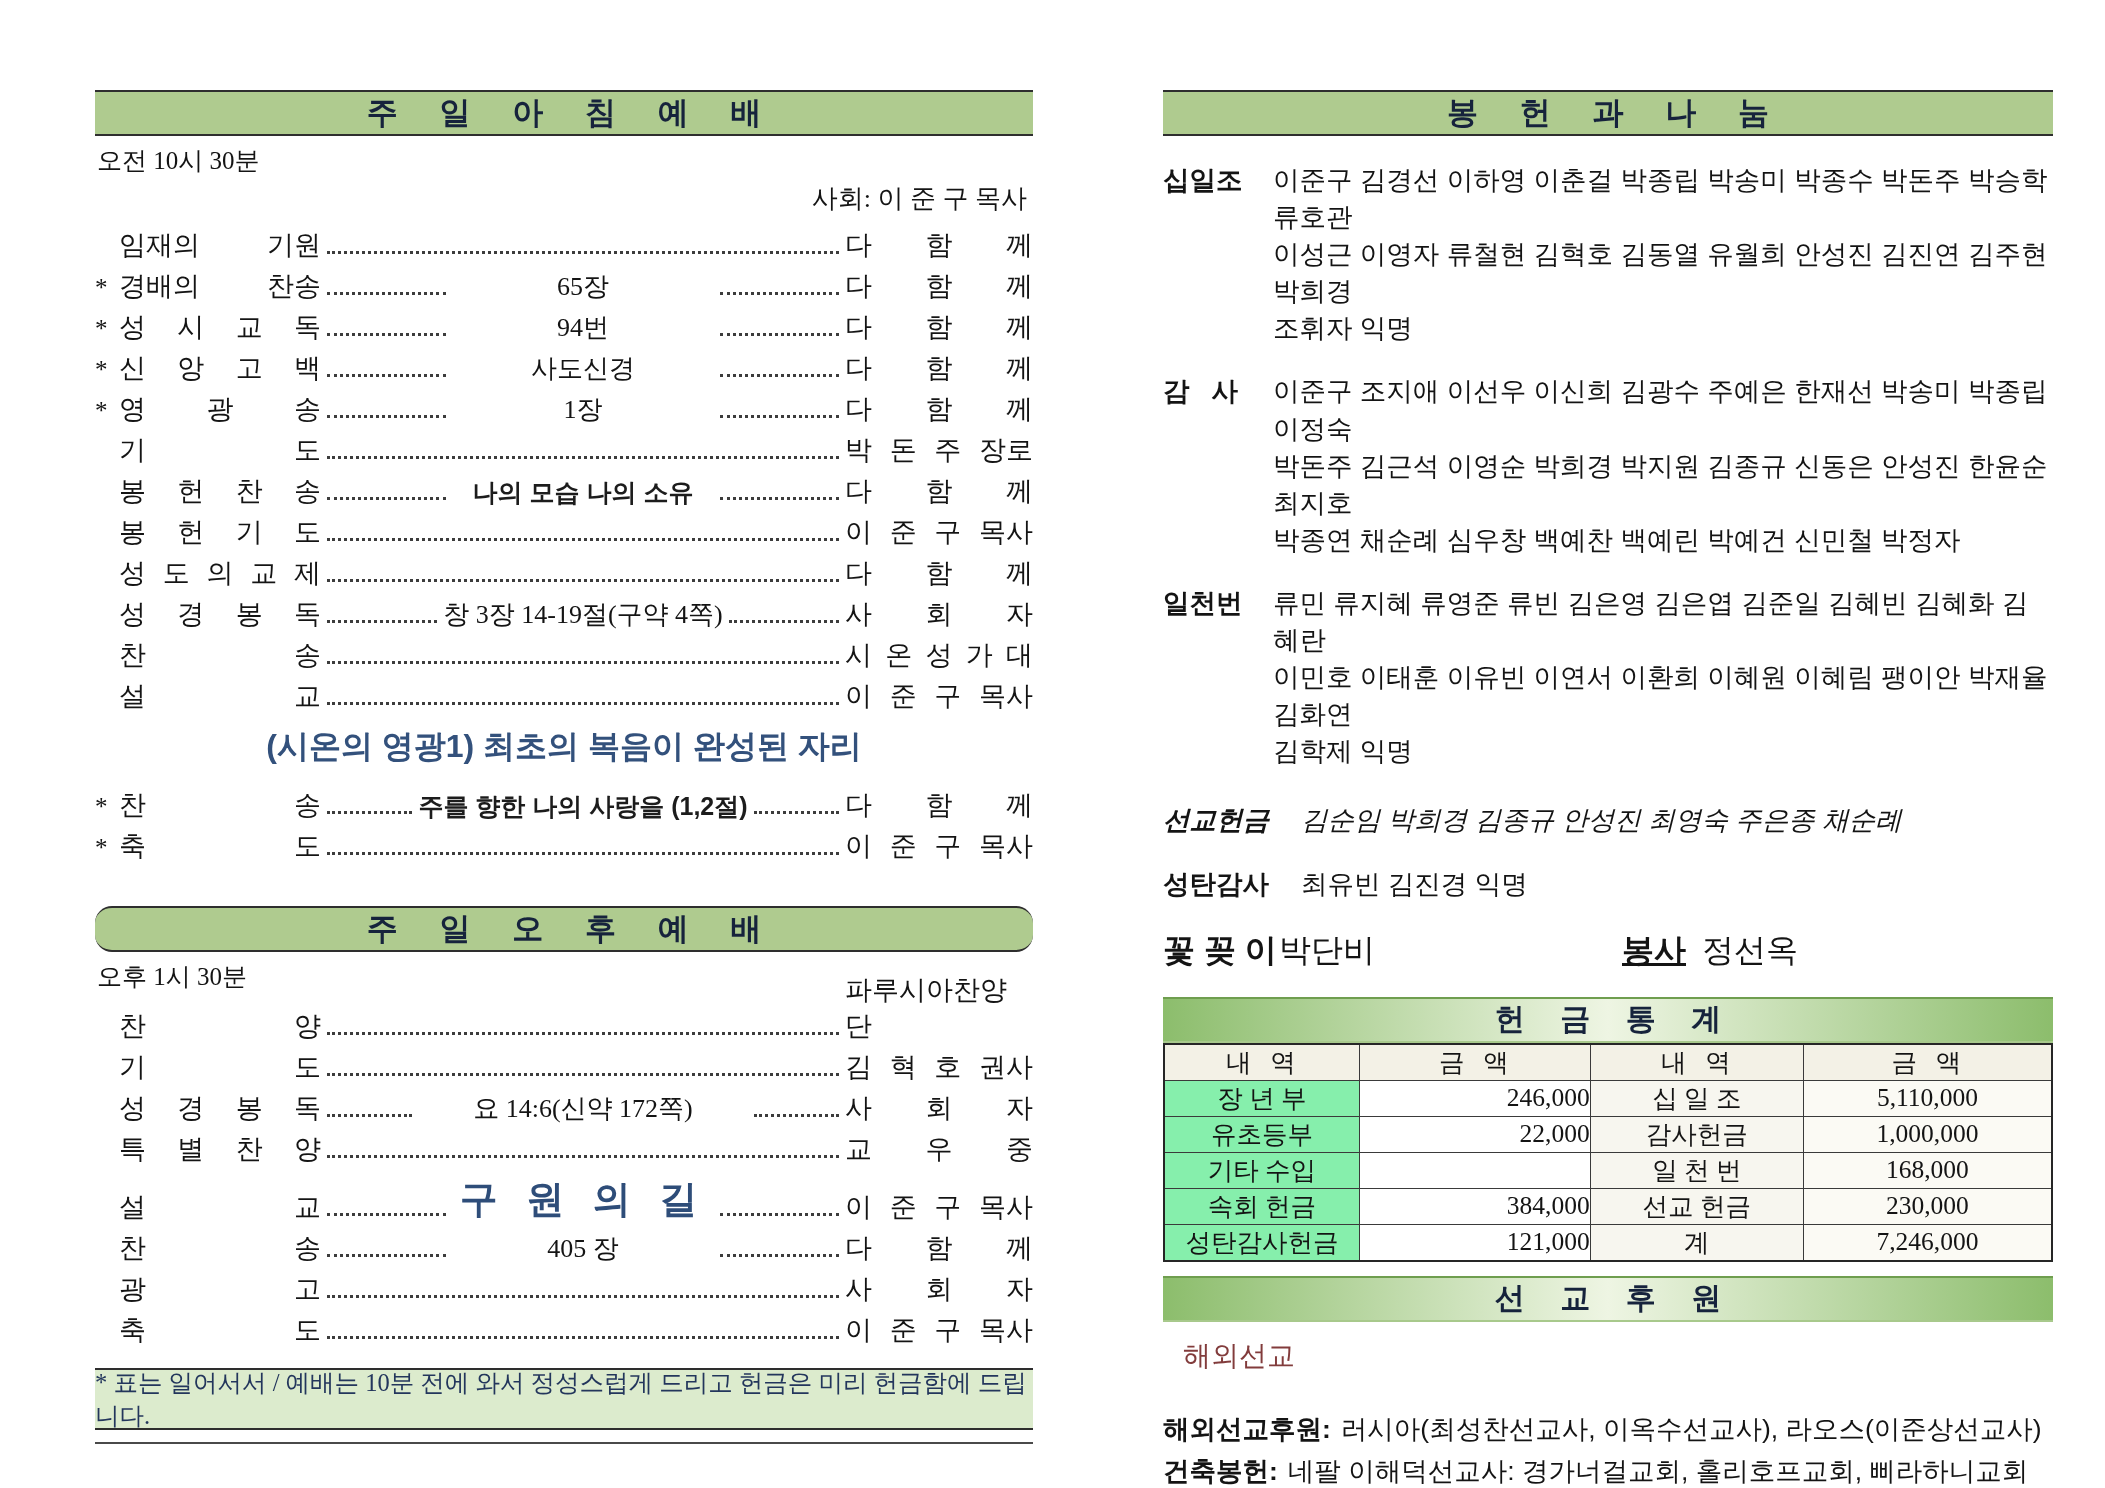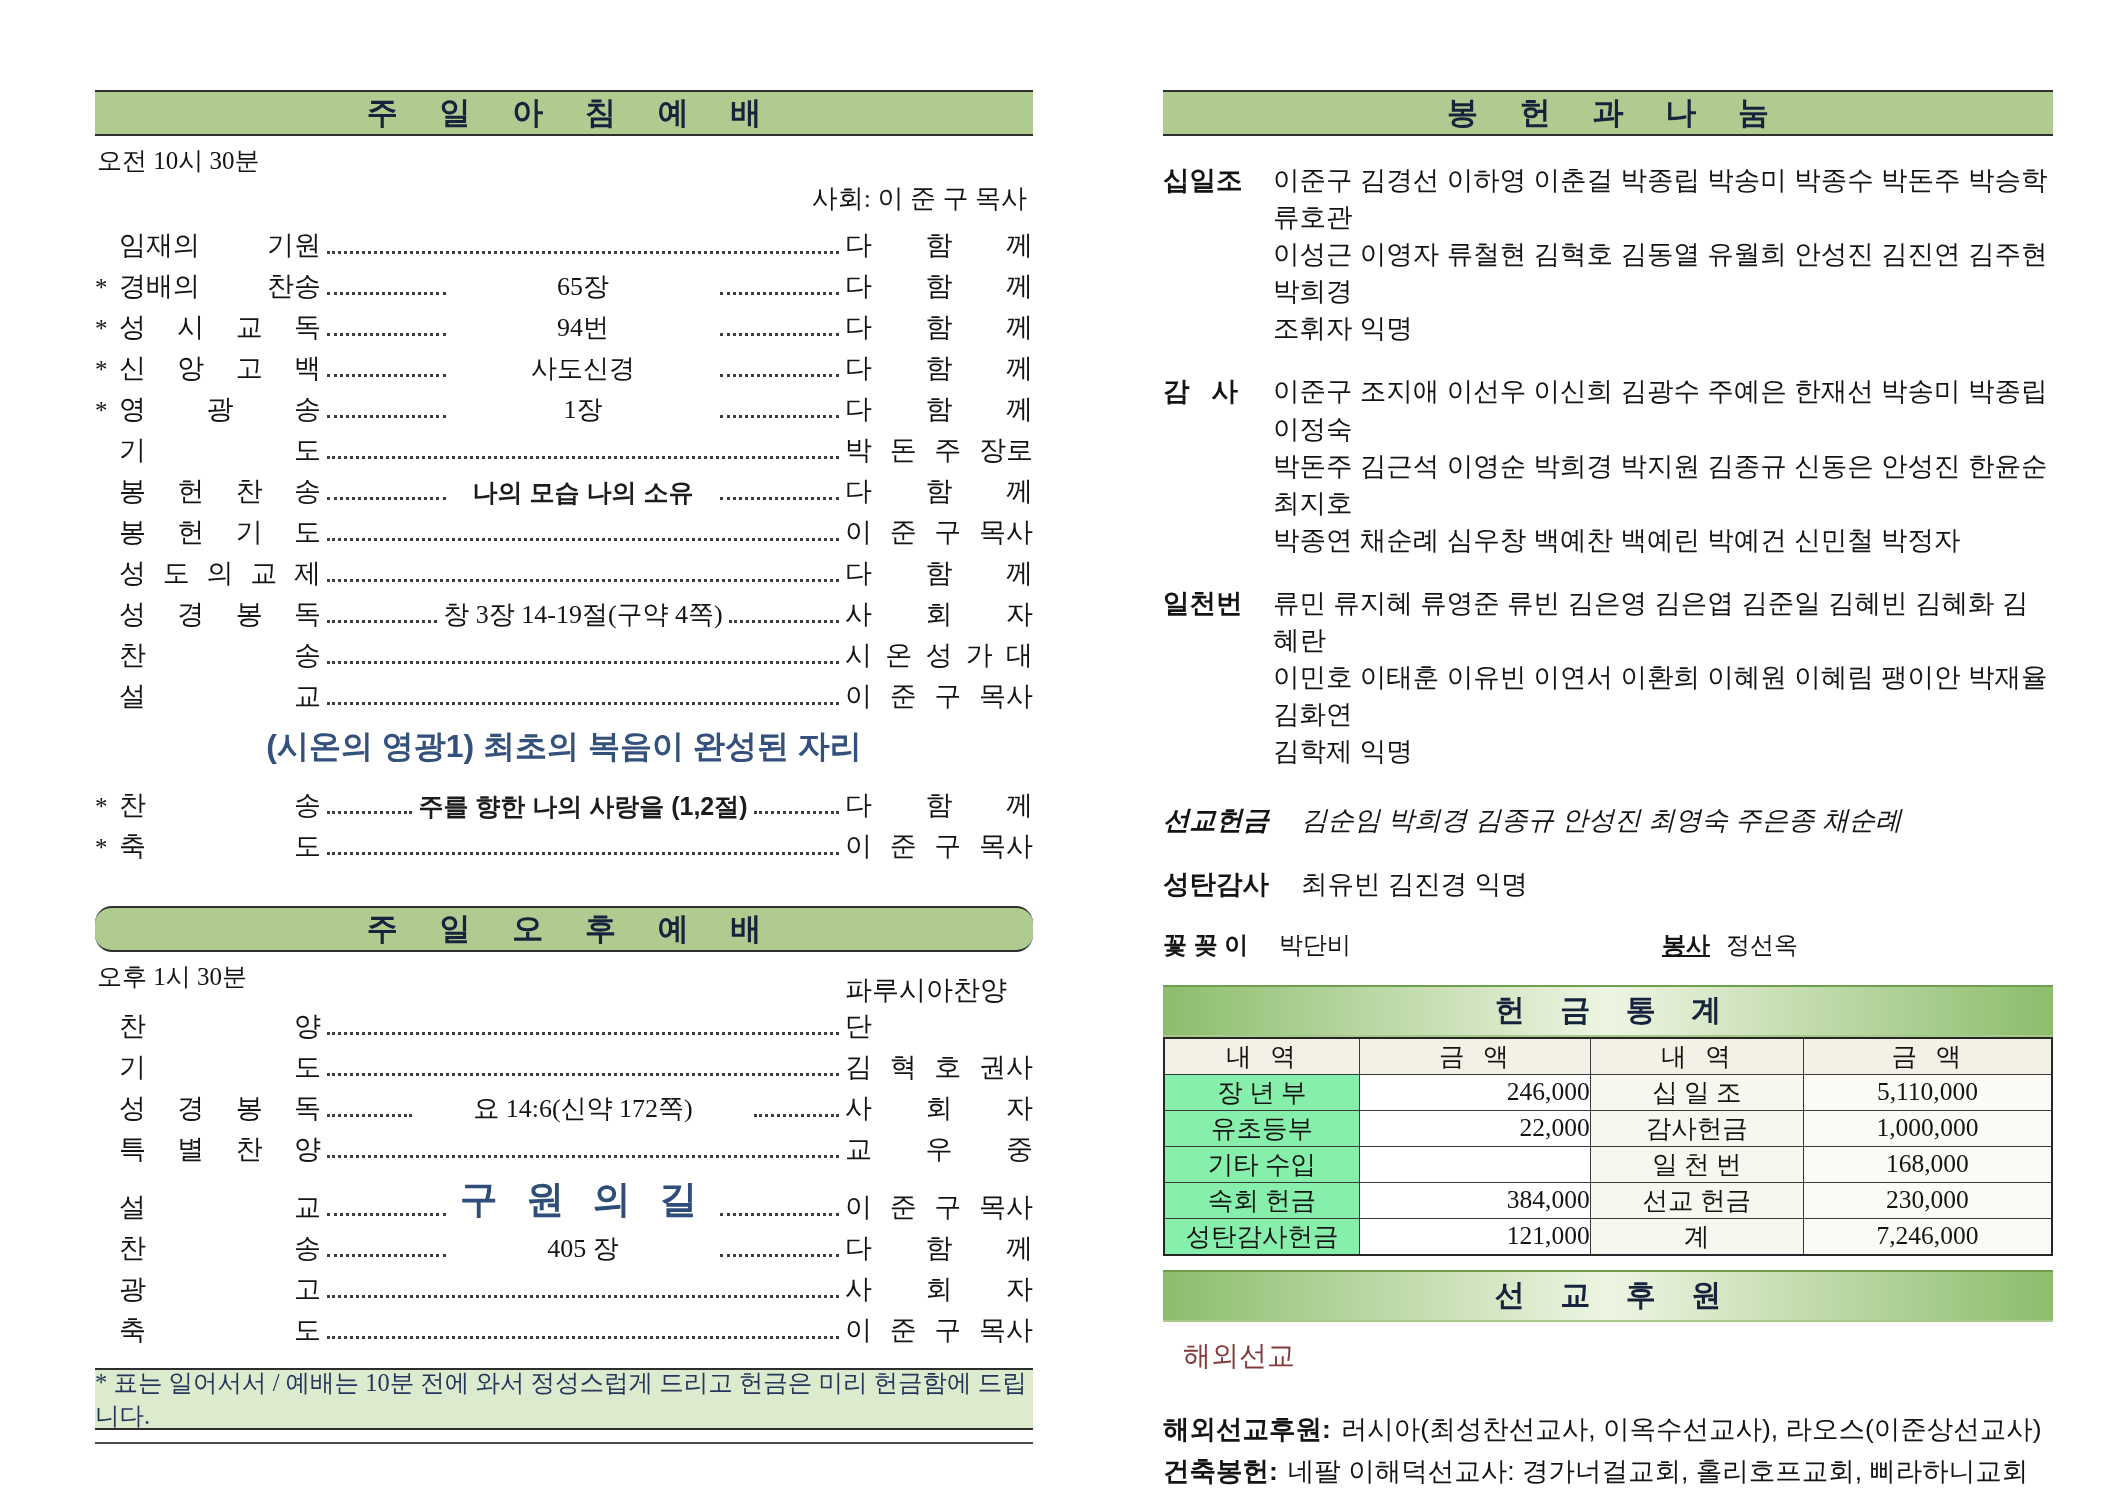--- a/index.html
+++ b/index.html
@@ -5,21 +5,21 @@
   html,body{margin:0;padding:0;background:#ffffff;}
   .sheet{position:relative;width:2105px;height:1488px;background:#fff;overflow:hidden;
          font-family:"Liberation Serif",serif;color:#141414;}
   .col-l{position:absolute;left:95px;top:90px;width:938px;}
   .col-r{position:absolute;left:1163px;top:90px;width:890px;}
 
   
   .gbar{height:46px;background:#afcb8f;border-top:2px solid #2e2e2e;border-bottom:2px solid #2e2e2e;
         display:flex;align-items:center;justify-content:center;
         font-weight:700;font-size:31px;letter-spacing:17px;color:#16233c;padding-left:17px;box-sizing:border-box;}
-  .gradbar{height:52px;background:linear-gradient(to right,#8cbd6c,#eef5e3 50%,#8cbd6c);
+  .gradbar{height:46px;background:linear-gradient(to right,#8cbd6c,#eef5e3 50%,#8cbd6c);
         border-top:2px solid #6f9e4f;border-bottom:2px solid #a8c98c;
         display:flex;align-items:center;justify-content:center;
         font-weight:700;font-size:30px;letter-spacing:14px;color:#16233c;padding-left:14px;box-sizing:border-box;}
 
   .time{font-size:25px;margin:8px 0 0 2px;}
   .presider{font-size:26px;text-align:right;margin:4px 6px 6px 0;}
 
   
   .lrow{display:flex;align-items:flex-end;height:41px;font-size:27px;}
   .lrow.tall{height:58px;}
@@ -36,21 +36,21 @@
   .footnote{margin-top:20px;background:#dcebcd;border-top:2px solid #2e2e2e;border-bottom:2px solid #2e2e2e;
         height:58px;display:flex;align-items:center;justify-content:center;
         font-size:24.5px;color:#23365c;}
   .dblrule{border-top:2px solid #4a4a4a;margin-top:12px;}
 
   
   .offer{display:flex;margin-top:26px;font-family:"Liberation Sans",sans-serif;font-size:26.5px;}
   .olabel{font-weight:700;width:102px;flex:none;white-space:pre;}
   .olabel.w4{width:130px;}
   .onames{flex:1;margin-left:8px;white-space:pre-line;line-height:1.4;}
-  .flower-row{display:flex;margin-top:26px;font-family:"Liberation Sans",sans-serif;font-size:24px;}
+  .flower-row{display:flex;margin-top:26px;font-family:"Liberation Sans",sans-serif;font-size:32px;}
   .fname{margin-left:14px;}
   .svc{margin-left:auto;margin-right:255px;display:flex;}
   .svc .olabel{width:auto;text-decoration:underline;}
   .svc .fname{margin-left:16px;}
 
   .statswrap{margin-top:24px;}
   table.stats{width:100%;border-collapse:collapse;border:2px solid #262626;margin-top:0;}
   table.stats th,table.stats td{border:1px solid #3a3a3a;height:32px;font-size:25.5px;padding:0;}
   table.stats th{background:#f3f1e6;font-weight:400;white-space:pre;letter-spacing:2px;}
   td.cat{background:#86efac;text-align:center;width:22%;}

